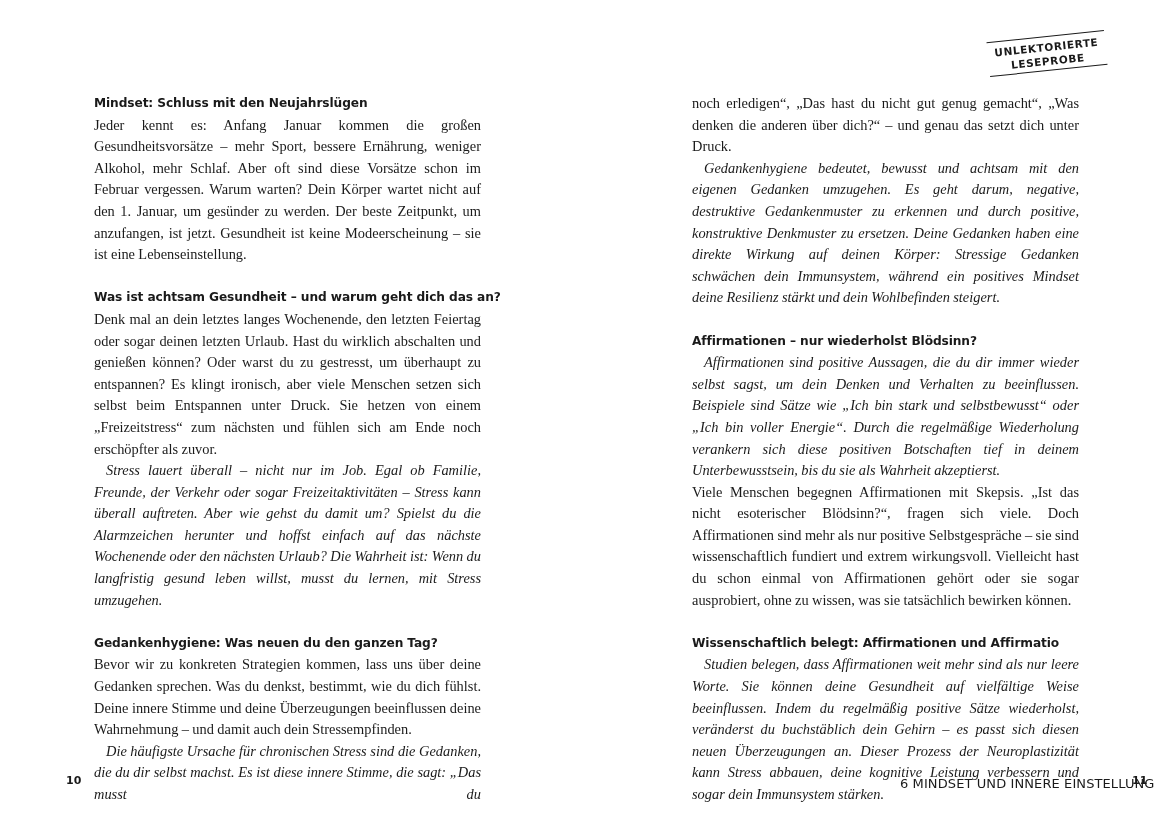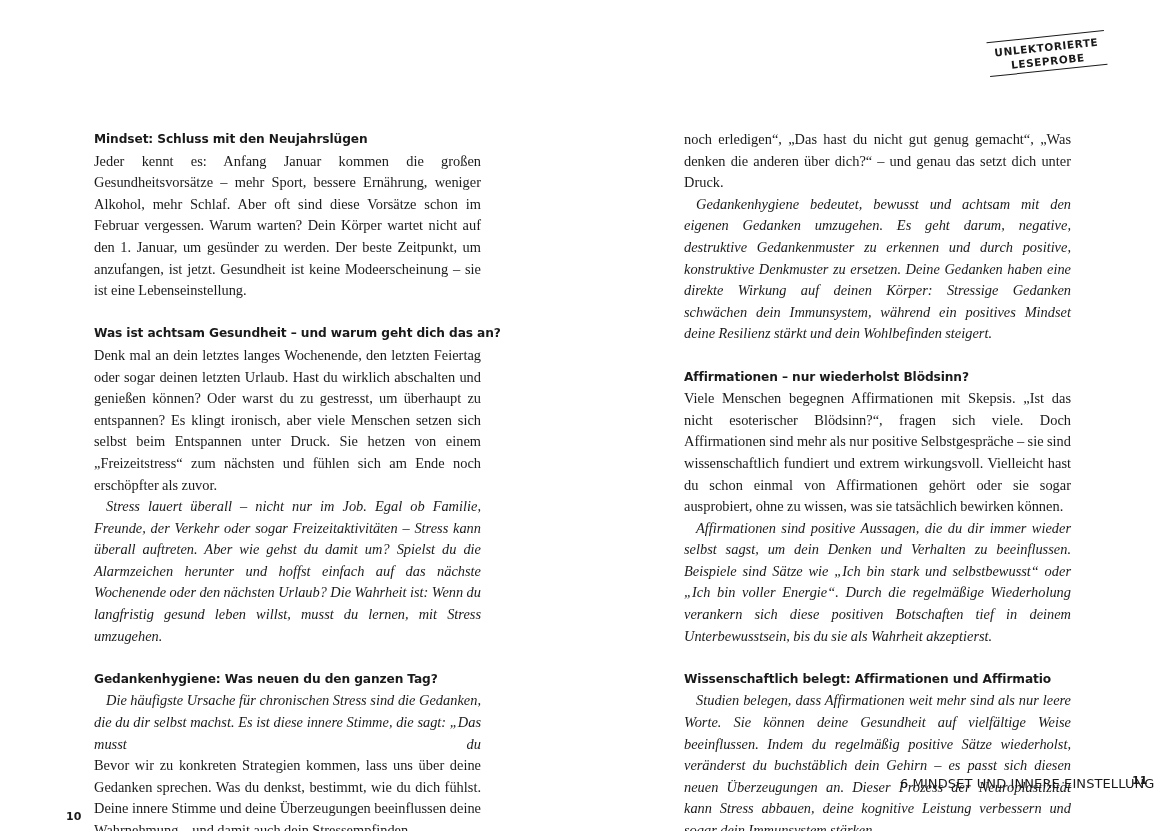--- a/index.html
+++ b/index.html
@@ -11,32 +11,31 @@
       width: 1172px;
       height: 831px;
       position: relative;
       overflow: hidden;
       color: #1a1a1a;
     }
     .page {
       position: absolute;
       top: 0;
       height: 749px;
-      margin-top: 36px;
     }
     .page-left { left: 0; width: 586px; }
     .page-right { left: 586px; width: 586px; }
 
     .column {
       position: absolute;
       top: 93px;
       width: 387px;
     }
     .page-left .column { left: 94px; }
-    .page-right .column { left: 98px; }
+    .page-right .column { left: 106px; }
 
     .heading {
       font-family: "DejaVu Sans", sans-serif;
       font-weight: bold;
       font-size: 12.2px;
       letter-spacing: -0.1px;
       line-height: 21.6px;
       margin: 0;
       white-space: nowrap;
     }
@@ -112,35 +111,35 @@
     <h2 class="heading">Mindset: Schluss mit den Neujahrslügen</h2>
     <p class="para">Jeder kennt es: Anfang Januar kommen die großen Gesundheitsvorsätze – mehr Sport, bessere Ernährung, weniger Alkohol, mehr Schlaf. Aber oft sind diese Vorsätze schon im Februar vergessen. Warum warten? Dein Körper wartet nicht auf den 1. Januar, um gesünder zu werden. Der beste Zeitpunkt, um anzufangen, ist jetzt. Gesundheit ist keine Modeerscheinung – sie ist eine Lebenseinstellung.</p>
     <div class="gap"></div>
 
     <h2 class="heading">Was ist achtsam Gesundheit – und warum geht dich das an?</h2>
     <p class="para">Denk mal an dein letztes langes Wochenende, den letzten Feiertag oder sogar deinen letzten Urlaub. Hast du wirklich abschalten und genießen können? Oder warst du zu gestresst, um überhaupt zu entspannen? Es klingt ironisch, aber viele Menschen setzen sich selbst beim Entspannen unter Druck. Sie hetzen von einem „Freizeitstress“ zum nächsten und fühlen sich am Ende noch erschöpfter als zuvor.</p>
     <p class="para indent">Stress lauert überall – nicht nur im Job. Egal ob Familie, Freunde, der Verkehr oder sogar Freizeitaktivitäten – Stress kann überall auftreten. Aber wie gehst du damit um? Spielst du die Alarmzeichen herunter und hoffst einfach auf das nächste Wochenende oder den nächsten Urlaub? Die Wahrheit ist: Wenn du langfristig gesund leben willst, musst du lernen, mit Stress umzugehen.</p>
     <div class="gap"></div>
 
     <h2 class="heading">Gedankenhygiene: Was neuen du den ganzen Tag?</h2>
+    <p class="para">Bevor wir zu konkreten Strategien kommen, lass uns über deine Ge­danken sprechen. Was du denkst, bestimmt, wie du dich fühlst. Deine innere Stimme und deine Überzeugungen beeinflussen deine Wahr­nehmung – und damit auch dein Stressempfinden.</p>
     <p class="para indent" style="text-align-last: justify;">Die häufigste Ursache für chronischen Stress sind die Gedanken, die du dir selbst machst. Es ist diese innere Stimme, die sagt: „Das musst du</p>
-    <p class="para">Bevor wir zu konkreten Strategien kommen, lass uns über deine Ge­danken sprechen. Was du denkst, bestimmt, wie du dich fühlst. Deine innere Stimme und deine Überzeugungen beeinflussen deine Wahr­nehmung – und damit auch dein Stressempfinden.</p>
   </div>
   <div class="folio folio-left">10</div>
 </div>
 
 <div class="page page-right">
   <div class="column">
     <p class="para">noch erledigen“, „Das hast du nicht gut genug gemacht“, „Was denken die anderen über dich?“ – und genau das setzt dich unter Druck.</p>
     <p class="para indent">Gedankenhygiene bedeutet, bewusst und achtsam mit den eigenen Gedanken umzugehen. Es geht darum, negative, destruktive Gedan­kenmuster zu erkennen und durch positive, konstruktive Denkmuster zu ersetzen. Deine Gedanken haben eine direkte Wirkung auf deinen Körper: Stressige Gedanken schwächen dein Immunsystem, während ein positives Mindset deine Resilienz stärkt und dein Wohlbefinden steigert.</p>
     <div class="gap"></div>
 
     <h2 class="heading">Affirmationen – nur wiederholst Blödsinn?</h2>
+    <p class="para indent">Affirmationen sind positive Aussagen, die du dir immer wieder selbst sagst, um dein Denken und Verhalten zu beeinflussen. Beispiele sind Sätze wie „Ich bin stark und selbstbewusst“ oder „Ich bin voller Energie“. Durch die regelmäßige Wiederholung verankern sich diese positiven Botschaften tief in deinem Unterbewusstsein, bis du sie als Wahrheit akzeptierst.</p>
     <p class="para">Viele Menschen begegnen Affirmationen mit Skepsis. „Ist das nicht eso­terischer Blödsinn?“, fragen sich viele. Doch Affirmationen sind mehr als nur positive Selbstgespräche – sie sind wissenschaftlich fundiert und extrem wirkungsvoll. Vielleicht hast du schon einmal von Affirmatio­nen gehört oder sie sogar ausprobiert, ohne zu wissen, was sie tatsäch­lich bewirken können.</p>
-    <p class="para indent">Affirmationen sind positive Aussagen, die du dir immer wieder selbst sagst, um dein Denken und Verhalten zu beeinflussen. Beispiele sind Sätze wie „Ich bin stark und selbstbewusst“ oder „Ich bin voller Energie“. Durch die regelmäßige Wiederholung verankern sich diese positiven Botschaften tief in deinem Unterbewusstsein, bis du sie als Wahrheit akzeptierst.</p>
     <div class="gap"></div>
 
     <h2 class="heading">Wissenschaftlich belegt: Affirmationen und Affirmatio</h2>
     <p class="para indent">Studien belegen, dass Affirmationen weit mehr sind als nur leere Worte. Sie können deine Gesundheit auf vielfältige Weise beeinflussen. Indem du regelmäßig positive Sätze wiederholst, veränderst du buch­stäblich dein Gehirn – es passt sich diesen neuen Überzeugungen an. Dieser Prozess der Neuroplastizität kann Stress abbauen, deine kogniti­ve Leistung verbessern und sogar dein Immunsystem stärken.</p>
   </div>
 </div>
 <div class="running-head">6 MINDSET UND INNERE EINSTELLUNG</div>
 <div class="folio folio-right">11</div>
 
 </body></html>

